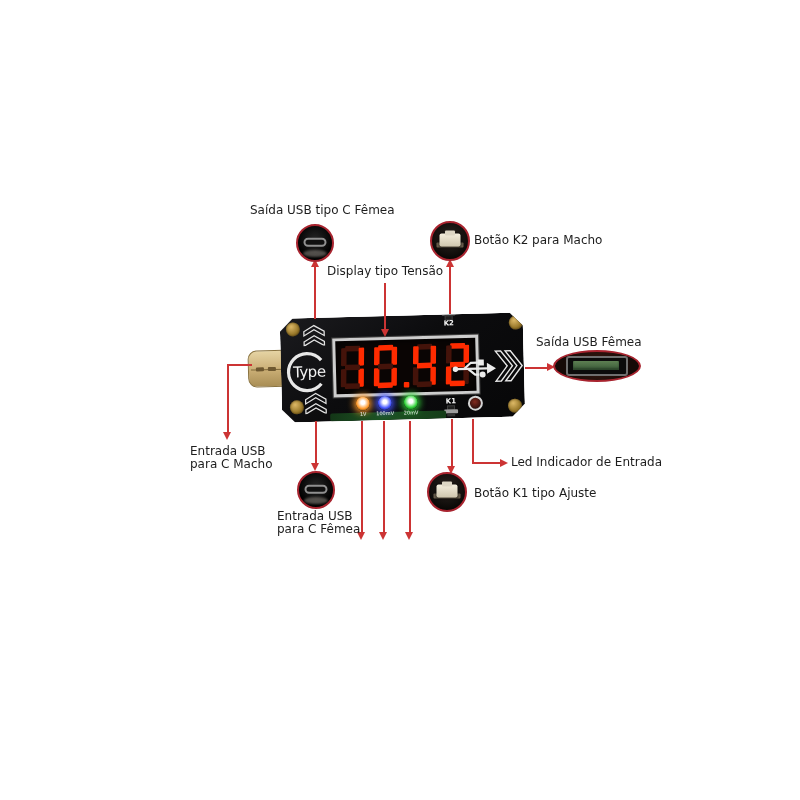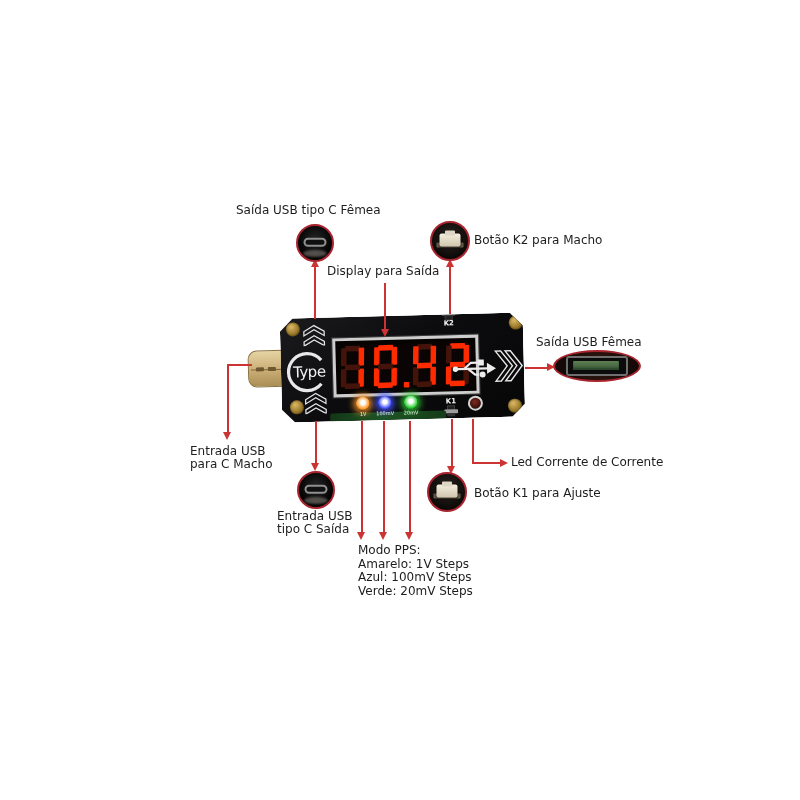--- a/index.html
+++ b/index.html
@@ -217,38 +217,32 @@
     <div class="btn-photo-body"></div>
     <div class="btn-photo-tab"></div>
   </div>
 
   <div class="inset-oval" style="left:553px;top:350px;width:88px;height:32px;">
     <div class="usba-shell">
       <div class="usba-tongue"></div>
     </div>
   </div>
 
-  <div class="lbl" style="left:236px;top:204px;">Saída USB tipo C Fêmea</div>
-  <div class="lbl" style="left:327px;top:265px;">Display para Saída</div>
+  <div class="lbl" style="left:250px;top:204px;">Saída USB tipo C Fêmea</div>
+  <div class="lbl" style="left:327px;top:265px;">Display tipo Tensão</div>
   <div class="lbl" style="left:474px;top:234px;">Botão K2 para Macho</div>
   <div class="lbl" style="left:536px;top:336px;">Saída USB Fêmea</div>
 
   <div class="lbl" style="left:190px;top:445px;">
     <div>Entrada USB</div>
     <div>para C Macho</div>
   </div>
 
   <div class="lbl" style="left:277px;top:510px;">
     <div>Entrada USB</div>
-    <div>tipo C Saída</div>
-  </div>
-
-  <div class="lbl" style="left:358px;top:544px;line-height:13.5px;">
-    <div>Modo PPS:</div>
-    <div>Amarelo: 1V Steps</div>
-    <div>Azul: 100mV Steps</div>
-    <div>Verde: 20mV Steps</div>
-  </div>
-
-  <div class="lbl" style="left:474px;top:487px;">Botão K1 para Ajuste</div>
-  <div class="lbl" style="left:511px;top:456px;">Led Corrente de Corrente</div>
+    <div>para C Fêmea</div>
+  </div>
+
+
+  <div class="lbl" style="left:474px;top:487px;">Botão K1 tipo Ajuste</div>
+  <div class="lbl" style="left:511px;top:456px;">Led Indicador de Entrada</div>
 
 </div>
 
 </body></html>

